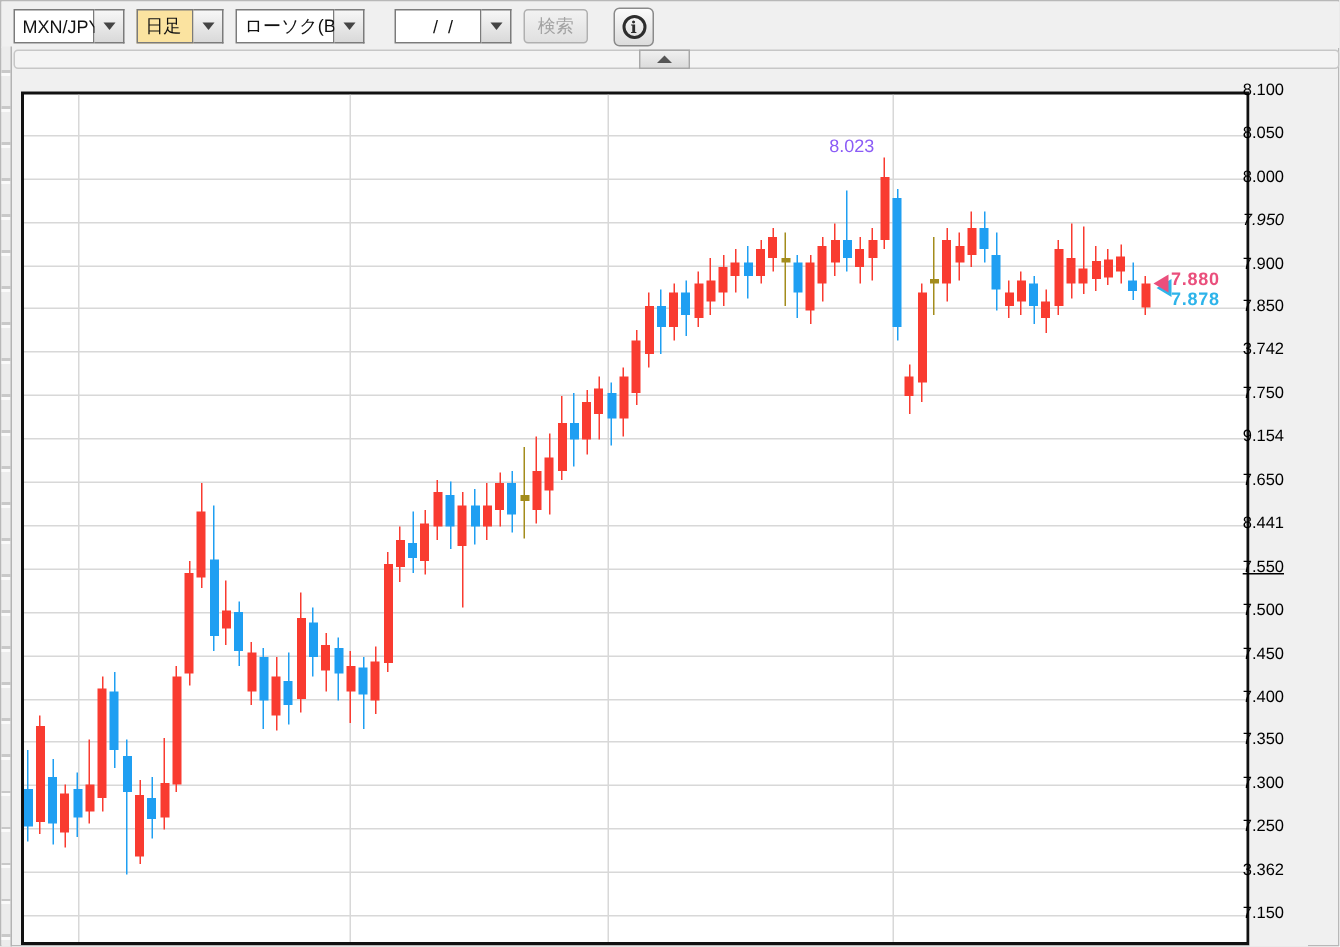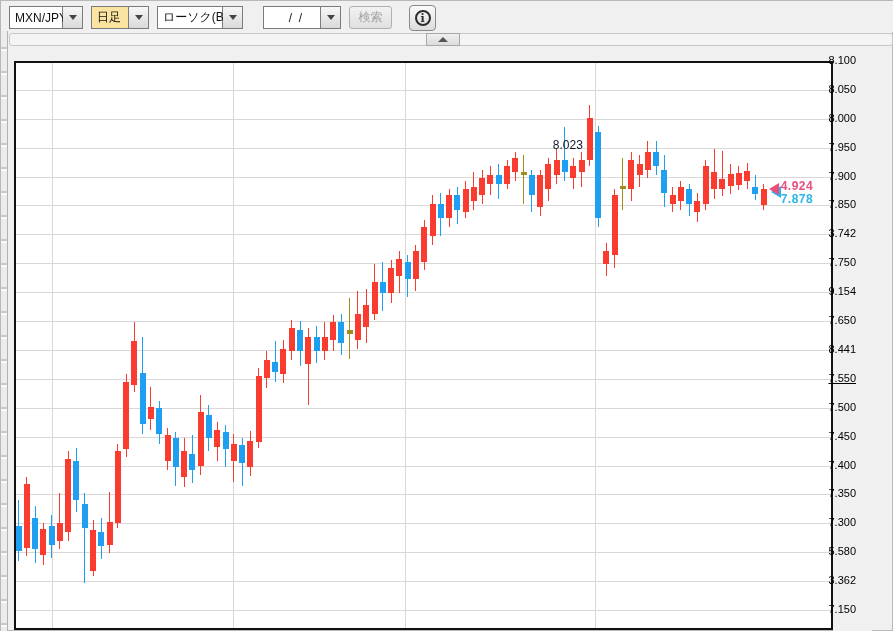--- a/index.html
+++ b/index.html
@@ -298,43 +298,43 @@
       <div class="wick" style="left: 714.08px; top: 100.866px; height: 30.0508px; background: rgb(249, 59, 48);"></div>
       <div class="body" style="left: 711.58px; top: 111.268px; height: 11.558px; background: rgb(249, 59, 48);"></div>
       <div class="wick" style="left: 722.36px; top: 103.178px; height: 24.2718px; background: rgb(249, 59, 48);"></div>
       <div class="body" style="left: 719.86px; top: 110.113px; height: 11.558px; background: rgb(249, 59, 48);"></div>
       <div class="wick" style="left: 730.64px; top: 99.7104px; height: 26.5834px; background: rgb(249, 59, 48);"></div>
       <div class="body" style="left: 728.14px; top: 107.801px; height: 9.8243px; background: rgb(249, 59, 48);"></div>
       <div class="wick" style="left: 738.92px; top: 112.424px; height: 24.2718px; background: rgb(31, 159, 242);"></div>
       <div class="body" style="left: 736.42px; top: 123.982px; height: 6.9348px; background: rgb(31, 159, 242);"></div>
       <div class="wick" style="left: 747.2px; top: 120.515px; height: 26.5834px; background: rgb(249, 59, 48);"></div>
       <div class="body" style="left: 744.7px; top: 126.294px; height: 16.1812px; background: rgb(249, 59, 48);"></div>
-      <div class="high-label" style="color: #0f172a; left: 536.82px; top: 27.4983px; margin-top: 48px;">8.023</div>
+      <div class="high-label" style="color: #8b5cf6; left: 536.82px; top: 27.4983px;">8.023</div>
       <div class="marker-tri" style="border-right: 10px solid rgb(46, 180, 234); left: 754.7px; top: 123.294px;"></div>
       <div class="marker-tri" style="border-right: 10px solid rgb(234, 79, 124); left: 752.7px; top: 120.294px;"></div>
-      <div class="price-label" style="color: rgb(234, 79, 124); left: 764.7px; top: 116.294px;">4.924</div>
+      <div class="price-label" style="color: rgb(234, 79, 124); left: 764.7px; top: 116.294px;">7.880</div>
       <div class="price-label" style="color: rgb(46, 180, 234); left: 764.7px; top: 129.294px;">7.878</div>
     </div>
 
   <div class="y-axis">
       <div class="y-label" style="top: 1px;">8.100</div>
       <div class="y-label" style="top: 29.895px;">8.050</div>
       <div class="y-label" style="top: 58.79px;">8.000</div>
-      <div class="y-label" style="top: 87.685px;">7.950</div>
+      <div class="y-label" style="top: 87.685px; font-style: italic;">7.950</div>
       <div class="y-label" style="top: 116.58px;">7.900</div>
       <div class="y-label" style="top: 145.475px;">7.850</div>
       <div class="y-label" style="top: 174.37px;">3.742</div>
       <div class="y-label" style="top: 203.265px;">7.750</div>
       <div class="y-label" style="top: 232.16px;">9.154</div>
       <div class="y-label" style="top: 261.055px;">7.650</div>
       <div class="y-label" style="top: 289.95px;">8.441</div>
       <div class="y-label" style="top: 318.845px; text-decoration: underline;">7.550</div>
       <div class="y-label" style="top: 347.74px;">7.500</div>
       <div class="y-label" style="top: 376.635px;">7.450</div>
       <div class="y-label" style="top: 405.53px;">7.400</div>
       <div class="y-label" style="top: 434.425px;">7.350</div>
       <div class="y-label" style="top: 463.32px;">7.300</div>
-      <div class="y-label" style="top: 492.215px;">5.580</div>
+      <div class="y-label" style="top: 492.215px;">7.250</div>
       <div class="y-label" style="top: 521.11px;">3.362</div>
       <div class="y-label" style="top: 550.005px;">7.150</div>
     </div>
 
 </div>
 
 </body></html>

